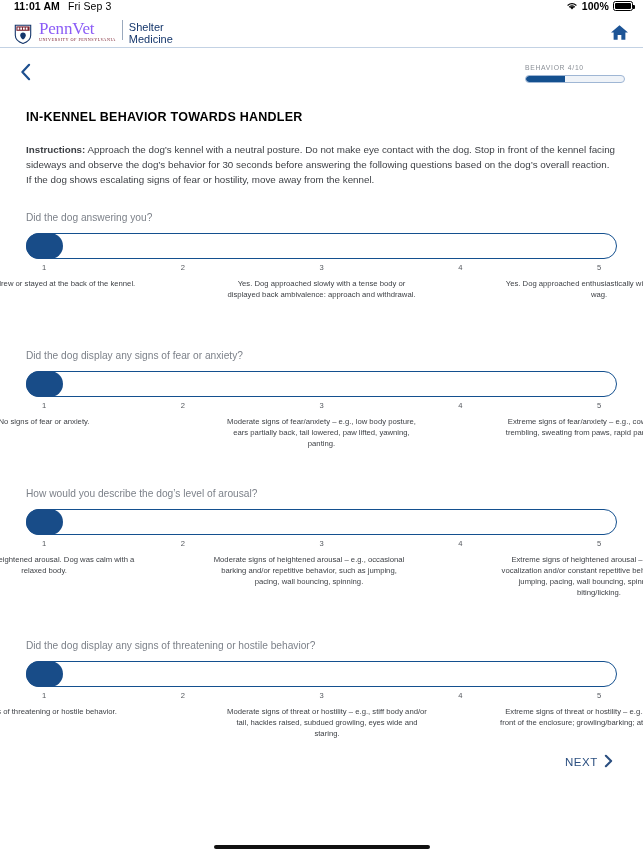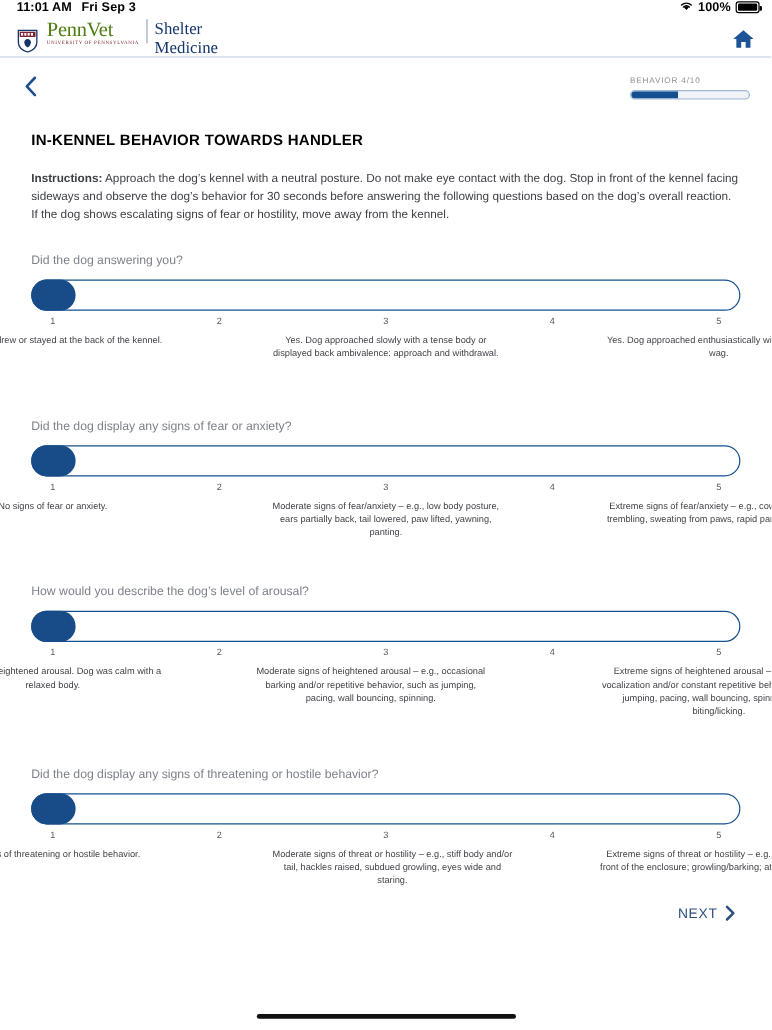--- a/index.html
+++ b/index.html
@@ -25,21 +25,21 @@
     height: 18px;
     display: flex;
     align-items: flex-start;
     padding: 0 10px 0 14px;
     font-size: 10.5px;
     color: #000000;
     font-weight: 600;
     letter-spacing: 0.1px;
   }
   .sb-time { margin-right: 8px; }
-  .sb-date { font-weight: 700; }
+  .sb-date { font-weight: 400; }
   .sb-right {
     margin-left: auto;
     display: flex;
     align-items: center;
     gap: 4px;
   }
   .sb-batterytext { font-size: 10.5px; font-weight: 600; }
   .battery-shell {
     width: 20px; height: 9.5px;
     border: 1px solid #000;
@@ -74,41 +74,41 @@
   .crest { width: 22px; height: 22px; display: block; }
   .logo-wordmark {
     display: flex;
     align-items: flex-start;
     gap: 5px;
   }
   .pennvet-block { display: flex; flex-direction: column; line-height: 1; }
   .pennvet-name {
     font-family: "Liberation Serif", serif;
     font-size: 17px;
-    color: #4d7c0f;
+    color: #8b5cf6;
     letter-spacing: -0.2px;
     line-height: 1;
   }
   .pennvet-sub {
     font-family: "Liberation Serif", serif;
     font-size: 4.2px;
     color: #7b2230;
     letter-spacing: 0.5px;
     margin-top: 1px;
     text-transform: uppercase;
   }
   .logo-div {
     width: 1px;
     height: 20px;
     background: #9aa9bd;
     margin: 0 1px;
   }
   .shelter-block {
-    font-family: Liberation Serif, serif;
-    font-size: 14px;
+    font-family: Liberation Sans, sans-serif;
+    font-size: 11px;
     color: #14366b;
     line-height: 1.12;
     padding-top: 1px;
   }
   .home-btn {
     margin-left: auto;
     cursor: pointer;
     line-height: 0;
   }
 

